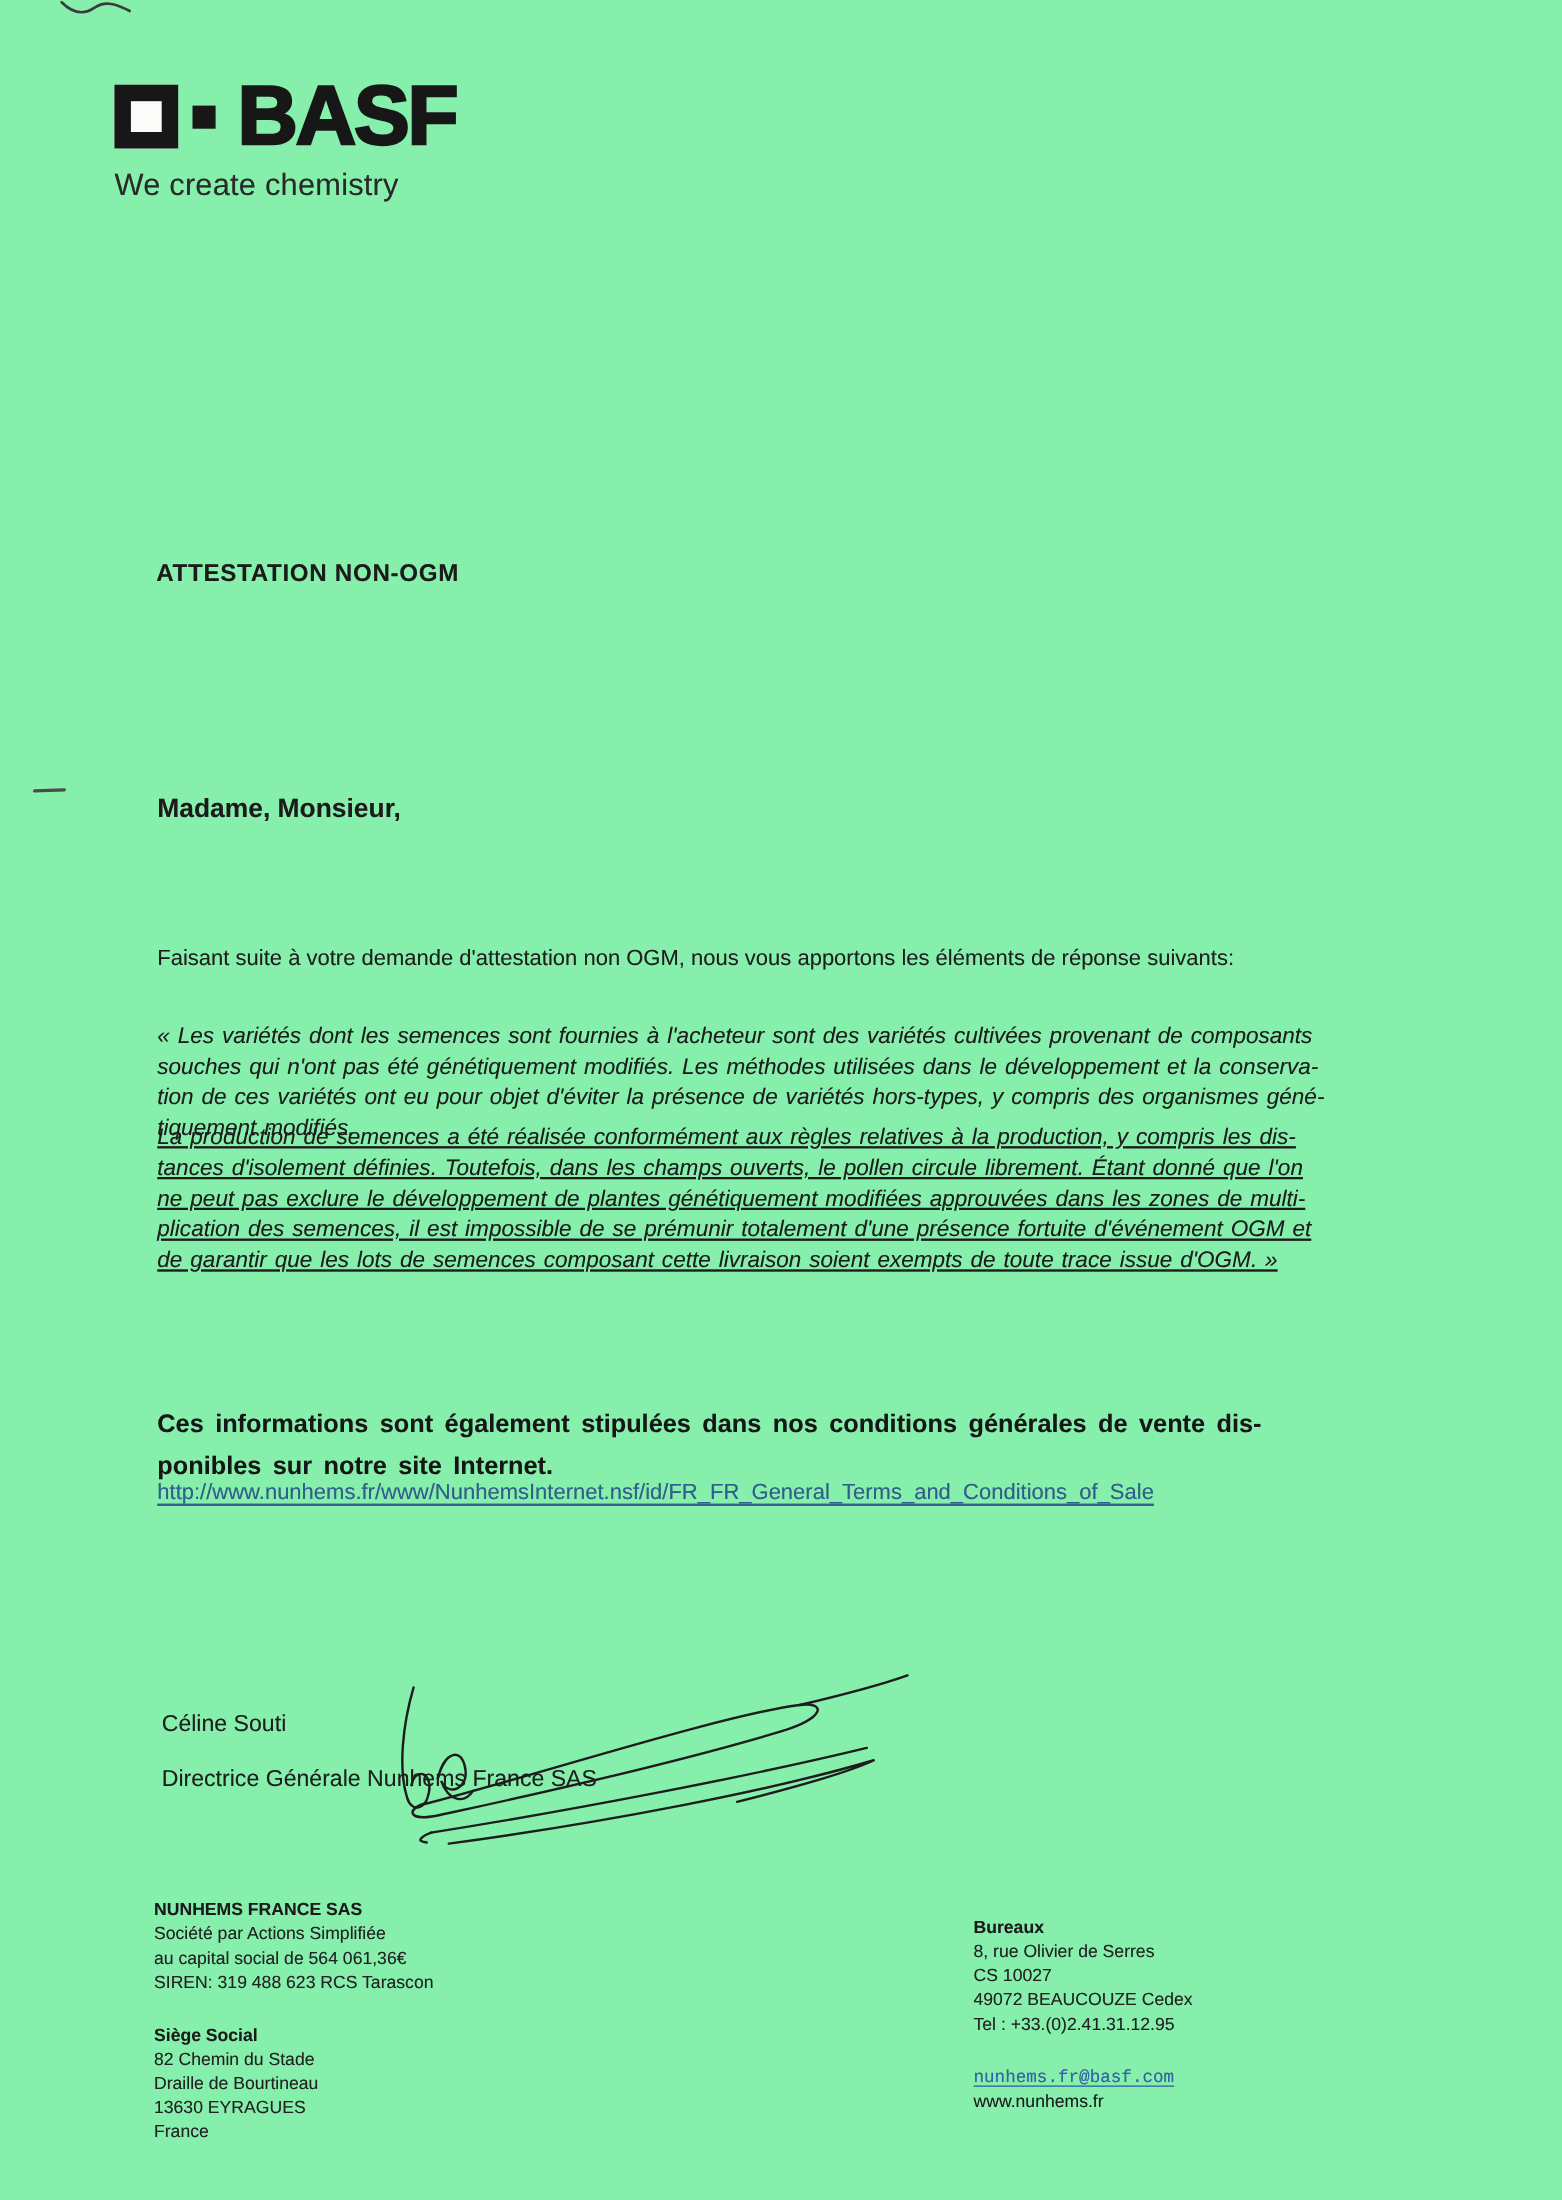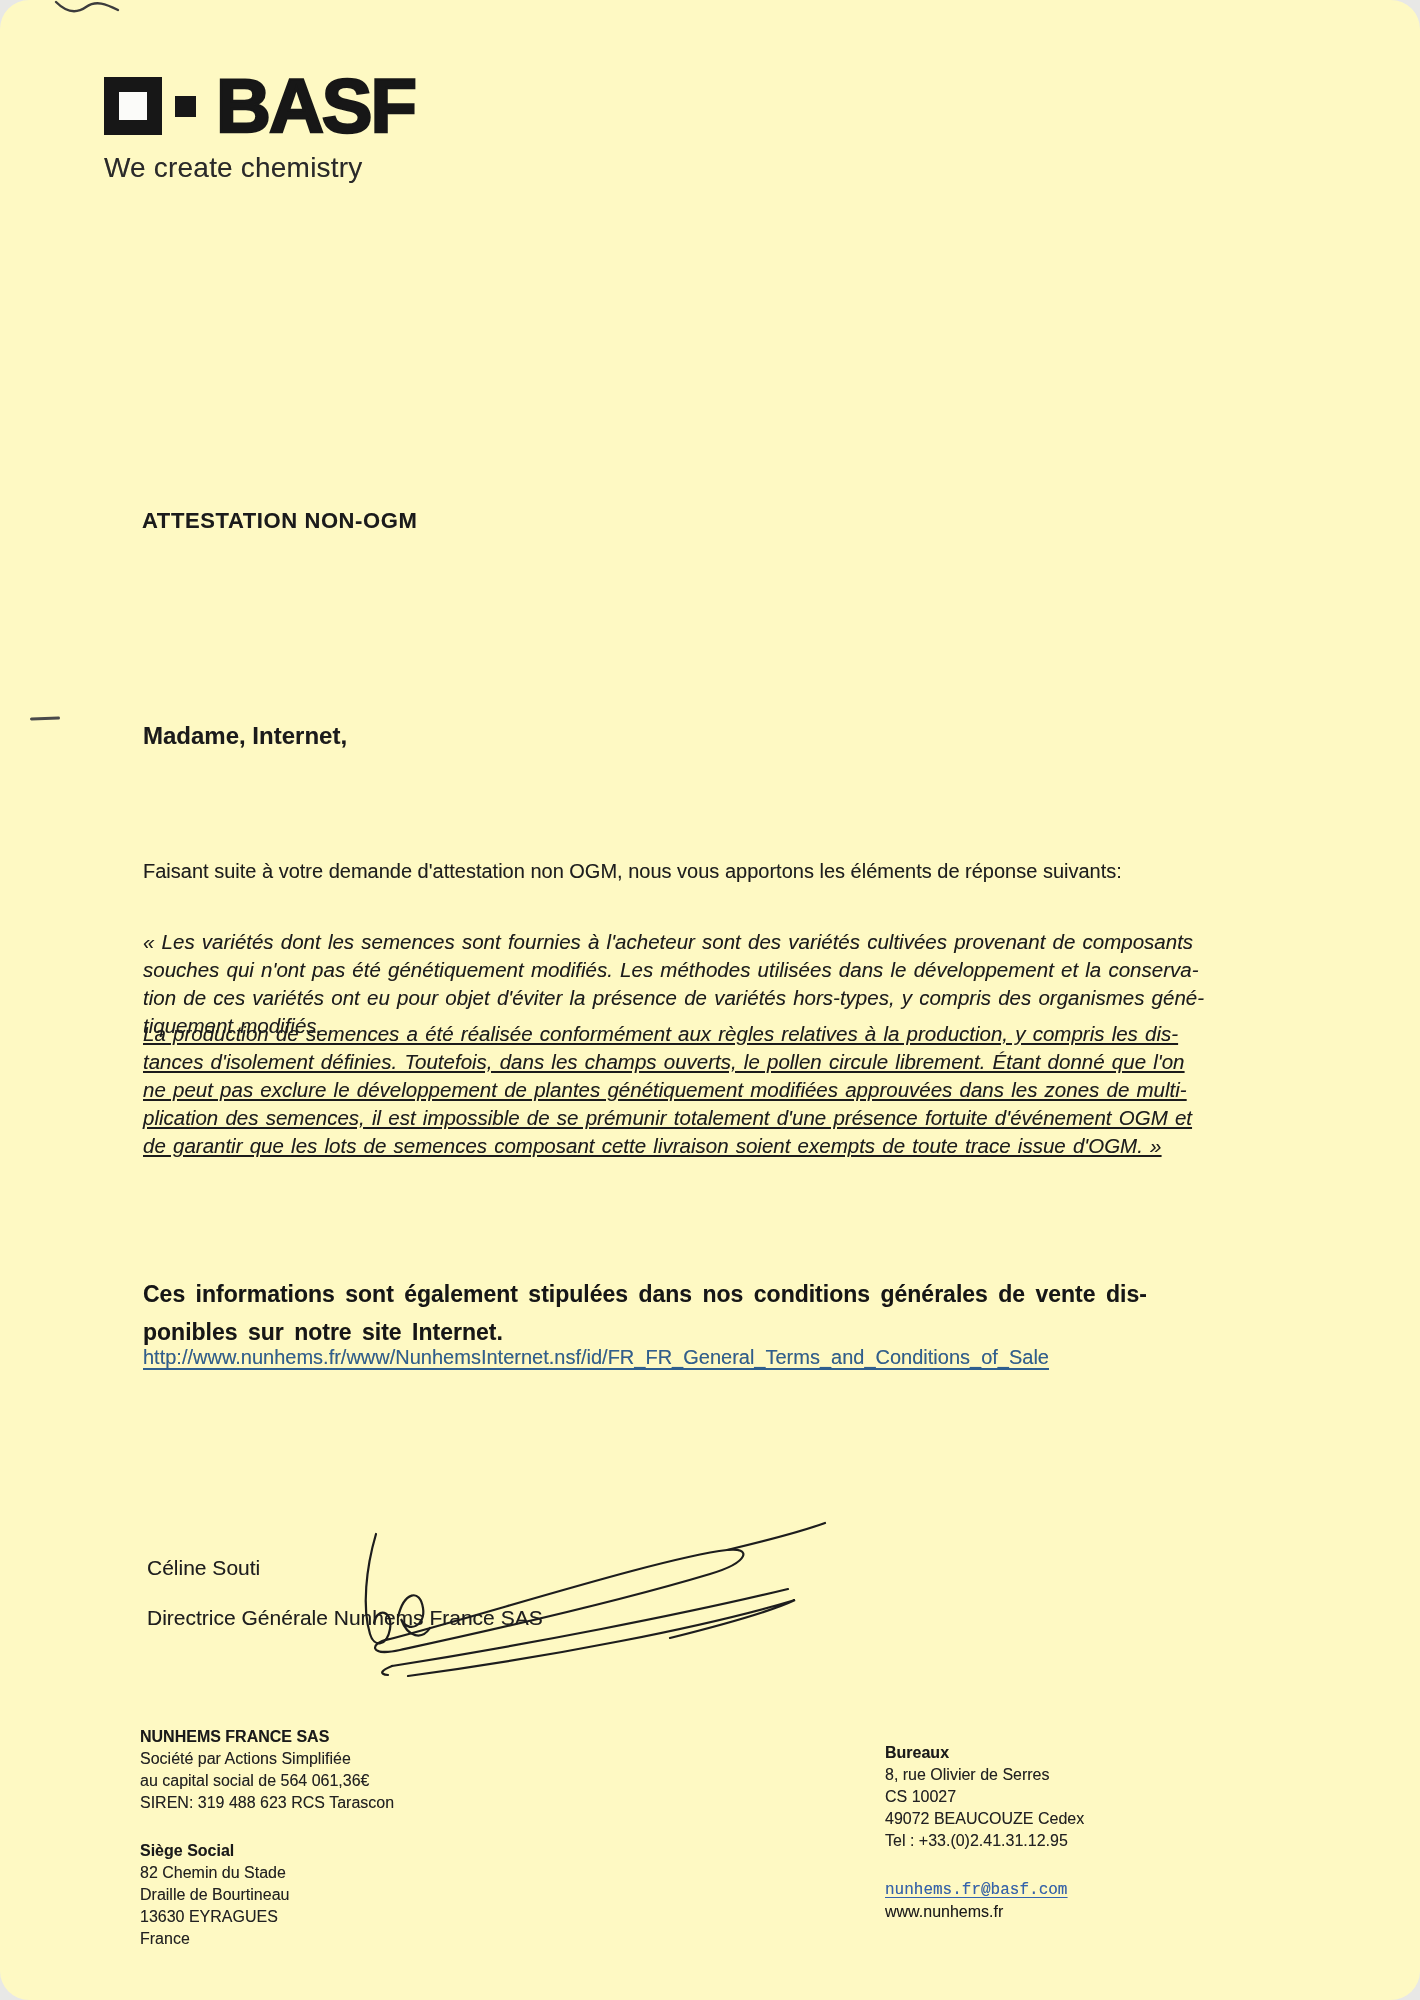--- a/index.html
+++ b/index.html
@@ -3,25 +3,24 @@
 <meta charset="utf-8">
 <style>
   * { margin: 0; padding: 0; box-sizing: border-box; }
   html, body { background: #e8e8e6; }
   body { font-family: "Liberation Sans", sans-serif; }
 
   .page {
     position: relative;
     width: 1420px;
     height: 2000px;
-    background: #fef9c3;
+    background: #86efac;
     overflow: hidden;
     color: #1f1f1f;
     text-shadow: 0 0 0.4px rgba(30,30,30,0.35);
-    border-radius: 29px;
   }
 
   
   .logo-block { position: absolute; left: 104px; top: 74px; }
   .logo-row { display: flex; align-items: center; height: 64px; }
   .logo-sq-outline {
     width: 58px; height: 58px;
     border: 15px solid #171717;
     background: #fbfbf9;
   }
@@ -131,21 +130,21 @@
       <div class="logo-sq-solid"></div>
       <div class="logo-wordmark">BASF</div>
     </div>
     <div class="logo-tagline">We create chemistry</div>
   </div>
 
   <div class="doc-title">ATTESTATION NON-OGM</div>
 
   <div class="margin-dash"></div>
 
-  <div class="salutation">Madame, Internet,</div>
+  <div class="salutation">Madame, Monsieur,</div>
 
   <div class="intro">Faisant suite à votre demande d'attestation non OGM, nous vous apportons les éléments de réponse suivants:</div>
 
   <div class="quote quote-1">« Les variétés dont les semences sont fournies à l'acheteur sont des variétés cultivées provenant de composants
 souches qui n'ont pas été génétiquement modifiés. Les méthodes utilisées dans le développement et la conserva-
 tion de ces variétés ont eu pour objet d'éviter la présence de variétés hors-types, y compris des organismes géné-
 tiquement modifiés.</div>
   <div class="quote quote-2">La production de semences a été réalisée conformément aux règles relatives à la production, y compris les dis-
 tances d'isolement définies. Toutefois, dans les champs ouverts, le pollen circule librement. Étant donné que l'on
 ne peut pas exclure le développement de plantes génétiquement modifiées approuvées dans les zones de multi-

